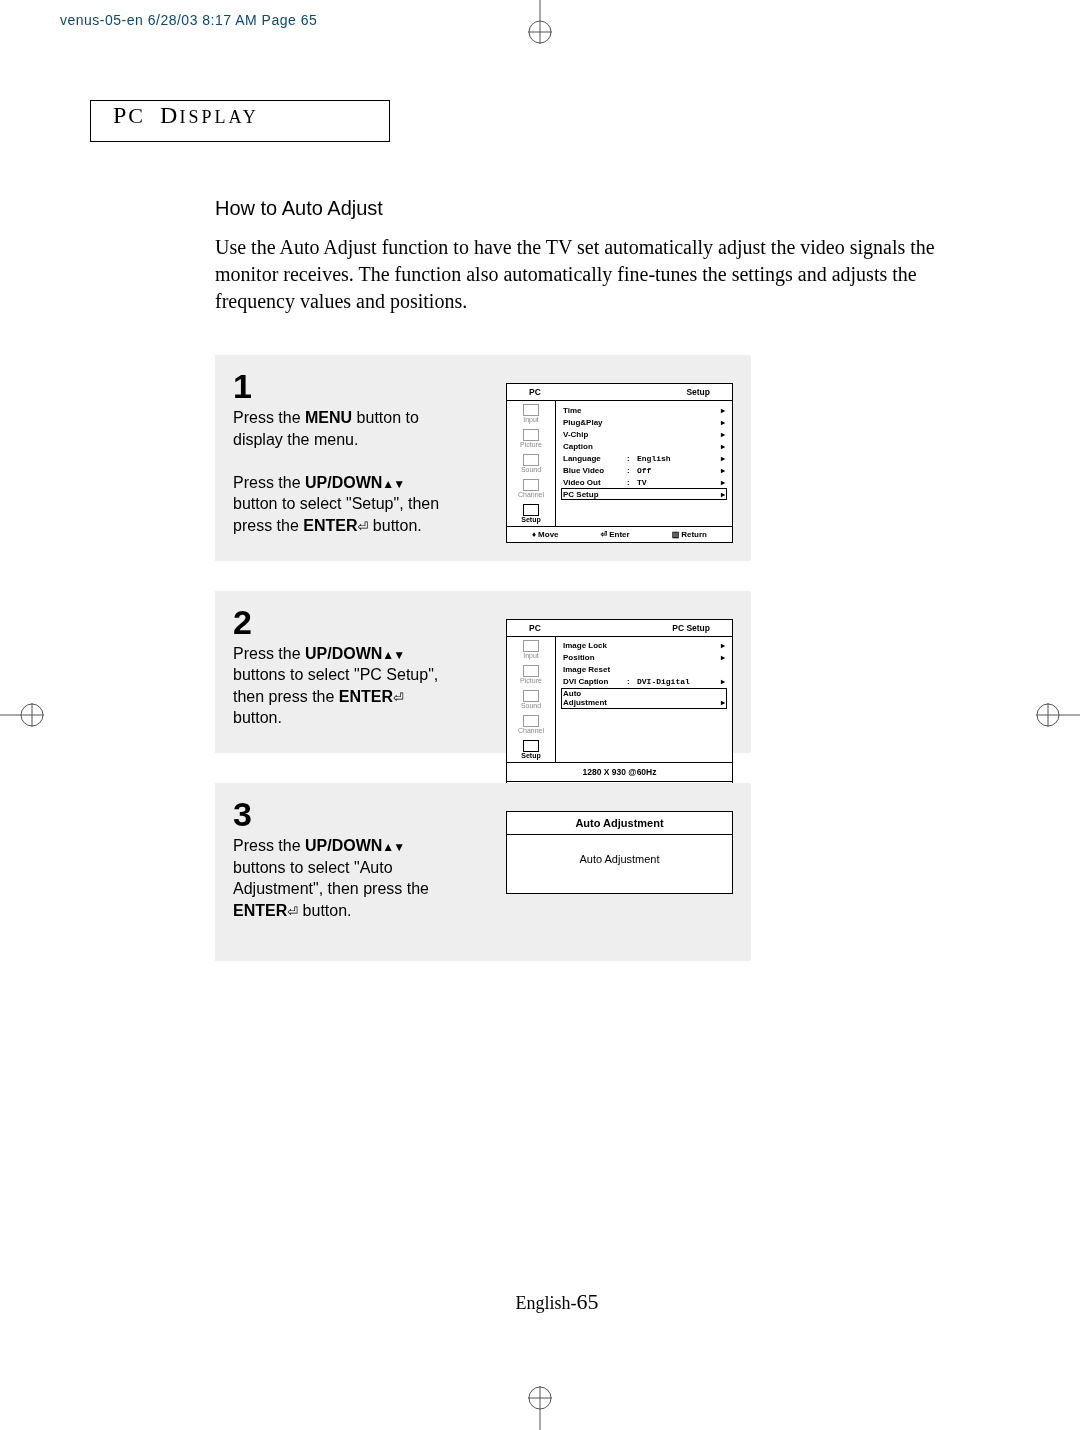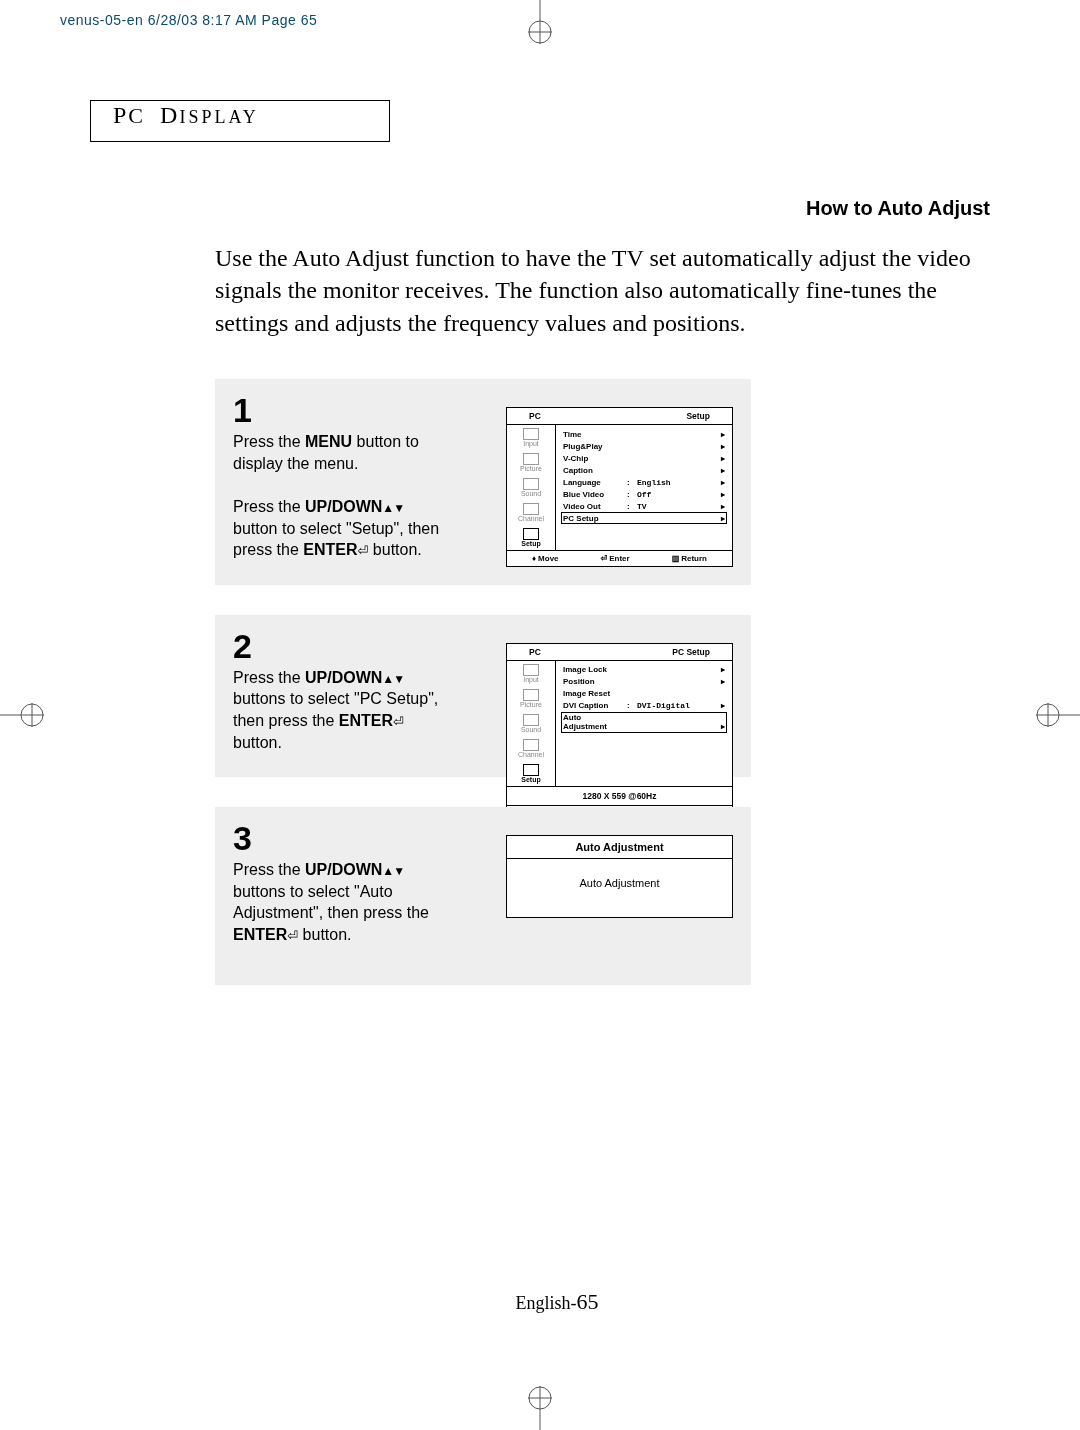--- a/index.html
+++ b/index.html
@@ -63,28 +63,27 @@
     padding: 1px 130px 12px 22px;
     font-variant: small-caps;
     font-size: 22px;
     letter-spacing: 2px;
     margin-bottom: 55px;
   }
   .title-box .pcd-first { font-size: 24px; }
 
   .section-title {
     font-family: Arial, Helvetica, sans-serif;
-    font-weight: bold;
+    font-weight: normal;
     font-size: 20px;
     margin-left: 125px;
-    margin-bottom: 22px;
-    text-align: right;
+    margin-bottom: 14px;
   }
   .intro-text {
-    font-size: 24px;
+    font-size: 20px;
     line-height: 1.35;
     margin-left: 125px;
     width: 760px;
     margin-bottom: 40px;
   }
 
   .step-block {
     background: #eee;
     margin-left: 125px;
     width: 500px;
@@ -416,21 +415,21 @@
               <span class="value">DVI-Digital</span>
               <span class="caret">▸</span>
             </div>
             <div class="osd-row selected">
               <span class="label">Auto Adjustment</span>
               <span class="value"></span>
               <span class="caret">▸</span>
             </div>
           </div>
       </div>
-      <div class="osd-status">1280 X 559 @60Hz</div>
+      <div class="osd-status">1280 X 930 @60Hz</div>
       <div class="osd-footer">
         <span>
             <span class="foot-ico">♦</span>
             <span>Move</span>
           </span>
         <span>
             <span class="foot-ico">⏎</span>
             <span>Enter</span>
           </span>
         <span>

